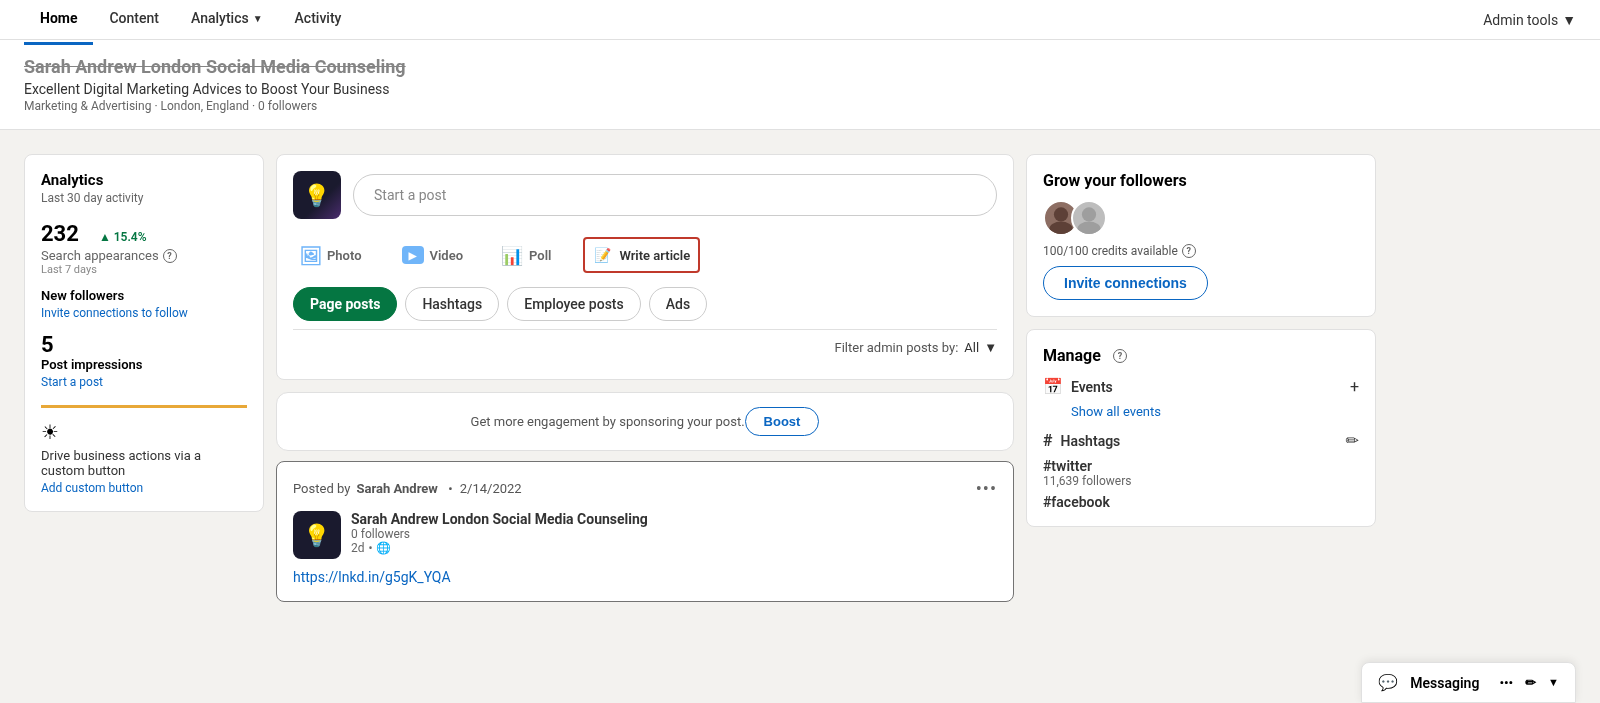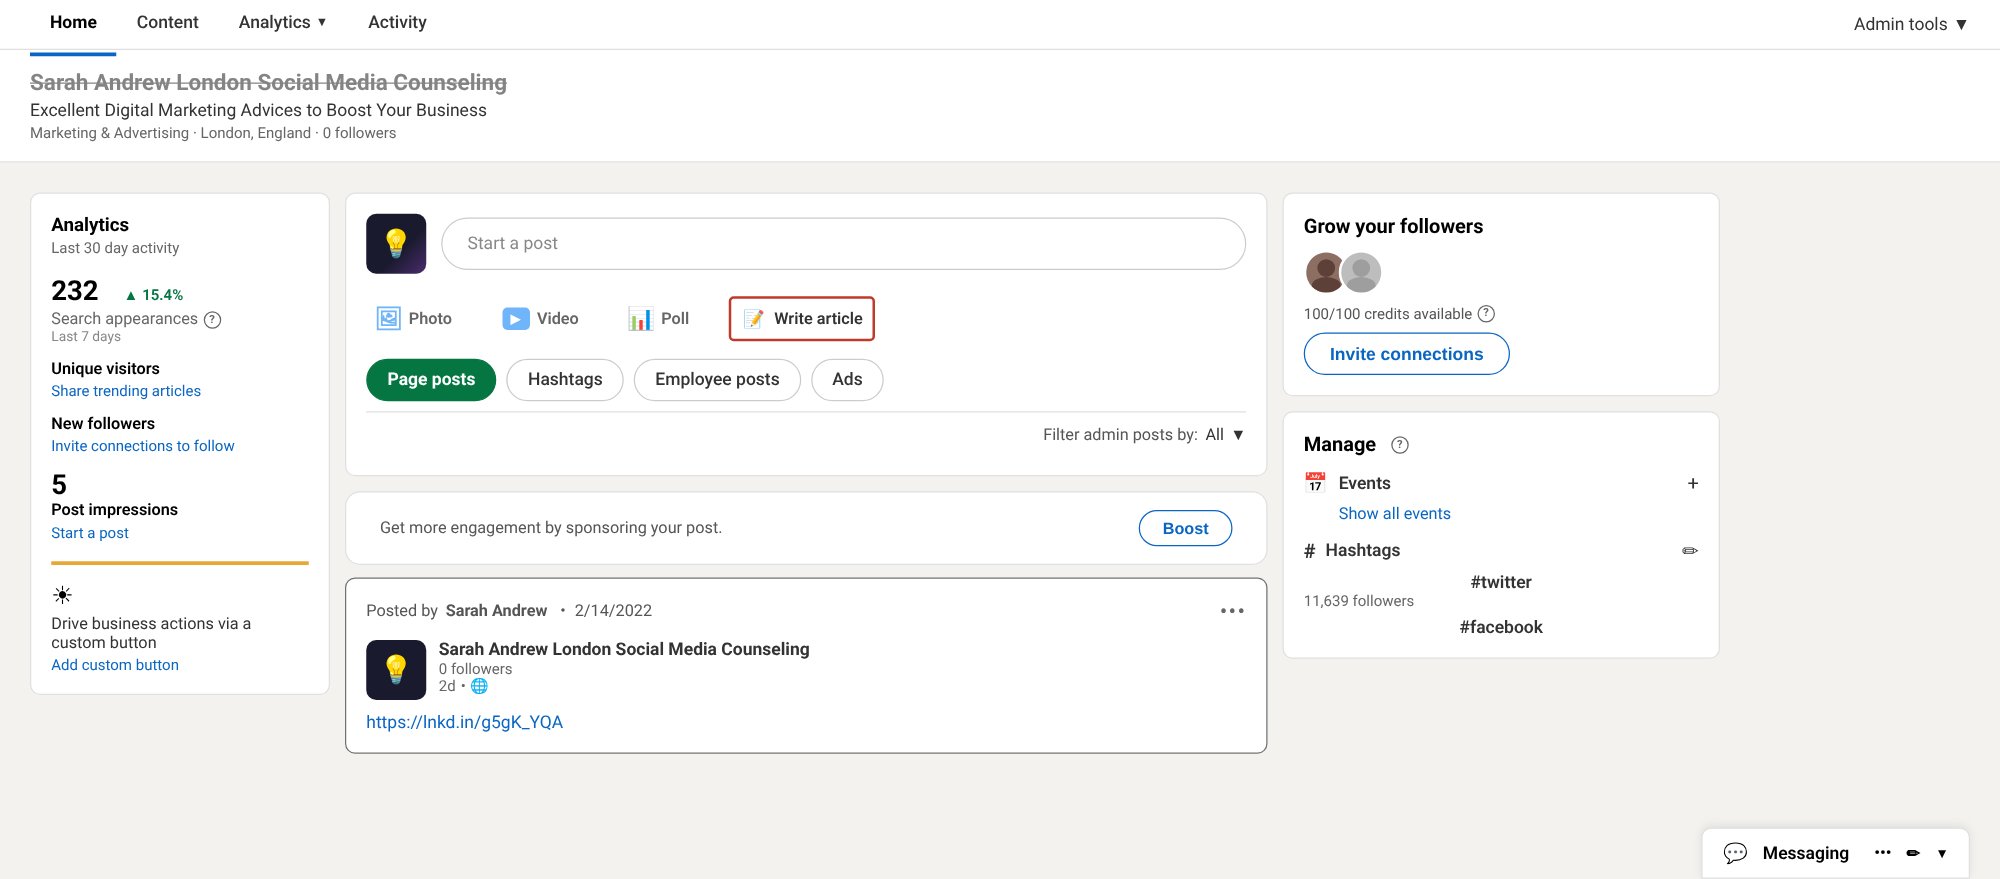--- a/index.html
+++ b/index.html
@@ -303,21 +303,21 @@
     }
 
     
     .boost-banner {
       background: #fff;
       border: 1px solid #e0e0e0;
       border-radius: 12px;
       padding: 14px 27px;
       display: flex;
       align-items: center;
-      justify-content: space-between;
+      justify-content: center;
       margin-bottom: 10px;
     }
     .boost-banner .boost-text {
       font-size: 13px;
       color: #555;
     }
     .boost-btn {
       border: 1.5px solid #0a66c2;
       border-radius: 20px;
       padding: 6px 18px;
@@ -483,21 +483,20 @@
     .hashtags-section {
       margin-top: 12px;
     }
     .hashtag-row {
       margin-top: 6px;
     }
     .hashtag-row .tag {
       font-size: 14px;
       font-weight: 600;
       color: #333;
-      text-align: center;
     }
     .hashtag-row .followers-count {
       font-size: 12px;
       color: #666;
     }
 
     
     .messaging-bar {
       position: fixed;
       bottom: 0;
@@ -558,24 +557,20 @@
           <span class="stat-number">232</span>
           <span class="stat-change">▲ 15.4%</span>
         </div>
         <div class="stat-label">
           <span>Search appearances</span>
           <span class="info-icon">?</span>
         </div>
         <div class="period">Last 7 days</div>
       </div>
 
-      <div class="section-group">
-        <div class="section-group-title">Unique visitors</div>
-        <span class="link">Share trending articles</span>
-      </div>
 
       <div class="section-group">
         <div class="section-group-title">New followers</div>
         <span class="link">Invite connections to follow</span>
       </div>
 
       <div class="section-group">
         <div class="post-impressions-num">5</div>
         <div class="section-group-title">Post impressions</div>
         <span class="link">Start a post</span>

